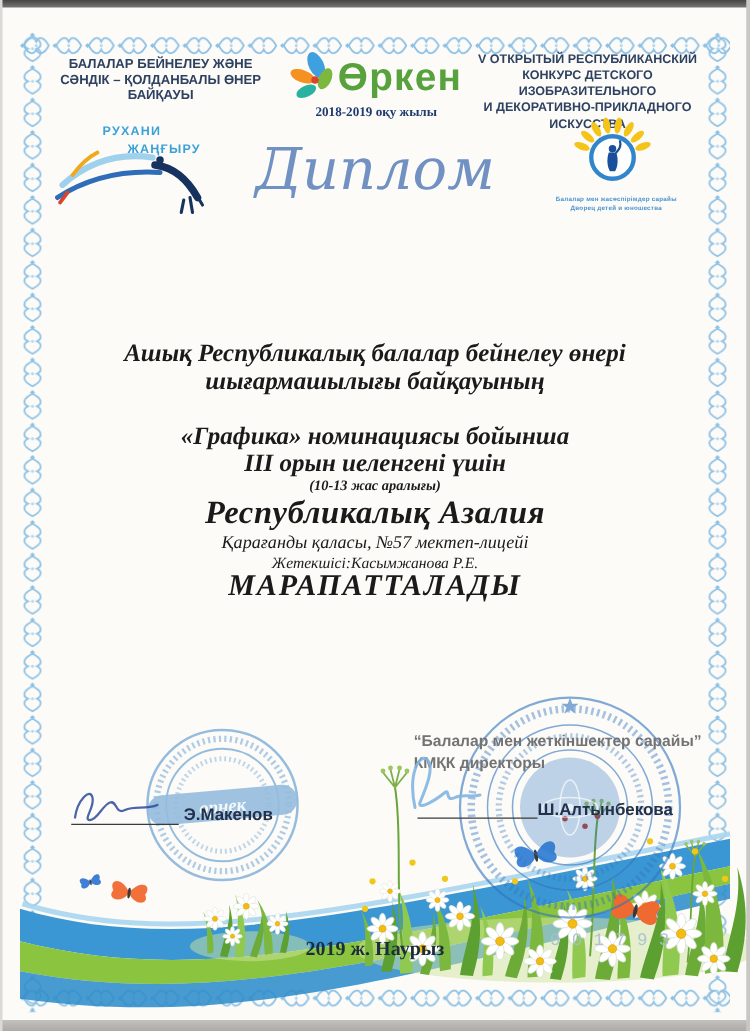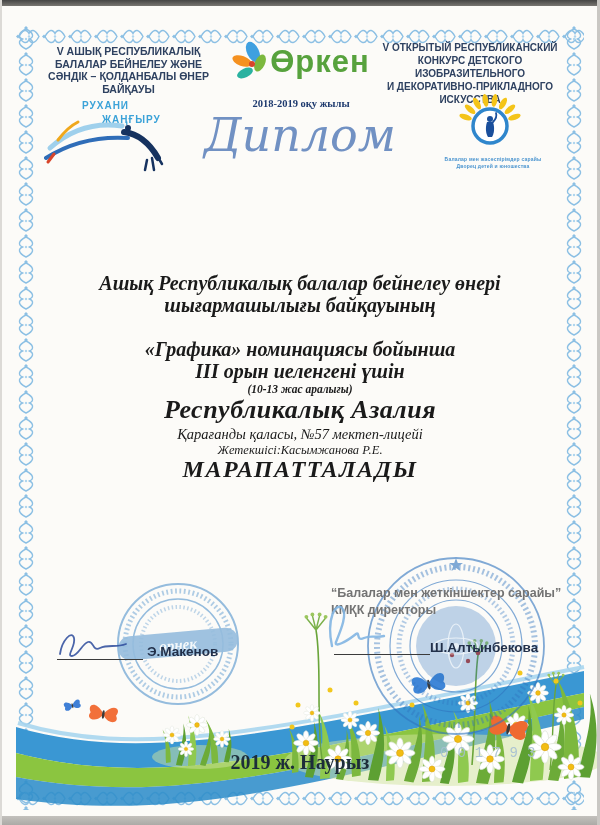--- a/index.html
+++ b/index.html
@@ -13,21 +13,21 @@
   .scan-left{left:0;top:0;width:2px;height:100%;background:#dcdad6;}
   
   .hdr{font-family:"Liberation Sans",sans-serif;font-weight:bold;text-align:center;color:#2e4160;}
   .hdr-kk{left:46px;top:45px;width:165px;font-size:10.5px;line-height:12.5px;}
   .hdr-ru{left:372px;top:41px;width:196px;font-size:10px;line-height:13px;}
   .hdr span{display:block;}
   
   .orken{left:218px;top:40px;width:166px;text-align:center;}
   .orken-row{display:flex;align-items:center;justify-content:center;gap:2px;}
   .orken-word{font-family:"Liberation Sans",sans-serif;font-weight:bold;font-size:31px;color:#57a23d;letter-spacing:1px;}
-  .orken-season{margin-top:14px;font-weight:bold;font-size:10.5px;color:#1e3a6e;}
+  .orken-season{margin-top:1px;font-weight:bold;font-size:10.5px;color:#1e3a6e;}
   
   .diplom{left:140px;top:108px;width:320px;text-align:center;font-family:"DejaVu Serif",serif;
           font-style:italic;font-size:46px;color:#7191c3;}
   
   .rukhani{left:44px;top:96px;width:145px;height:80px;}
   .rk-t{position:absolute;font-family:"Liberation Sans",sans-serif;font-weight:bold;font-size:10px;
         color:#3ba2d8;letter-spacing:1px;}
   .rk1{left:38px;top:4px;} .rk2{left:58px;top:18px;}
   .rk-bird{position:absolute;left:0;top:14px;}
   
@@ -47,21 +47,21 @@
   .sig{font-family:"Liberation Sans",sans-serif;font-weight:bold;font-size:12.5px;line-height:16.5px;color:#737373;}
   .sigL{left:57px;top:597px;width:255px;}
   .sigR{left:331px;top:585px;width:256px;}
   .sig span{display:block;}
   .sline{border-top:1.6px solid #3b3b3b;height:0;}
   .sigL-line{left:57px;top:659px;width:86px;}
   .sigR-line{left:334px;top:654px;width:96px;}
   .sname{font-family:"Liberation Sans",sans-serif;font-weight:bold;font-size:13.5px;color:#22304a;}
   .sigL-name{left:147px;top:644px;} .sigR-name{left:430px;top:640px;}
   
-  .fdate{left:190px;top:751px;width:220px;text-align:center;font-weight:bold;font-size:20px;color:#1d2d3a;}
+  .fdate{left:190px;top:751px;width:220px;text-align:center;font-weight:bold;font-size:16px;color:#1d2d3a;}
   .serial{left:440px;top:745px;font-family:"Liberation Mono",monospace;font-size:14px;
           letter-spacing:9px;color:#a5bfd3;opacity:.9;}
 </style>
 </head>
 <body>
 
 <div class="page">
 
   <svg class="abs" style="left:16px;top:26px;" width="568" height="21">
     <defs>
@@ -84,21 +84,20 @@
         <circle cx="11" cy="13" r="1.2" fill="#aed5ee"></circle>
       </pattern>
     </defs>
     <rect width="22" height="784" fill="url(#ornV)"></rect>
   </svg>
   <svg class="abs" style="left:563px;top:26px;" width="22" height="784">
     <rect width="22" height="784" fill="url(#ornV)"></rect>
   </svg>
 
   <div class="abs hdr hdr-kk">
-    <span>V АШЫҚ РЕСПУБЛИКАЛЫҚ</span>
     <span>БАЛАЛАР БЕЙНЕЛЕУ ЖӘНЕ</span>
     <span>СӘНДІК – ҚОЛДАНБАЛЫ ӨНЕР</span>
     <span>БАЙҚАУЫ</span>
   </div>
   <div class="abs hdr hdr-ru">
     <span>V ОТКРЫТЫЙ РЕСПУБЛИКАНСКИЙ</span>
     <span>КОНКУРС ДЕТСКОГО</span>
     <span>ИЗОБРАЗИТЕЛЬНОГО</span>
     <span>И ДЕКОРАТИВНО-ПРИКЛАДНОГО</span>
     <span>ИСКУССТВА</span>

